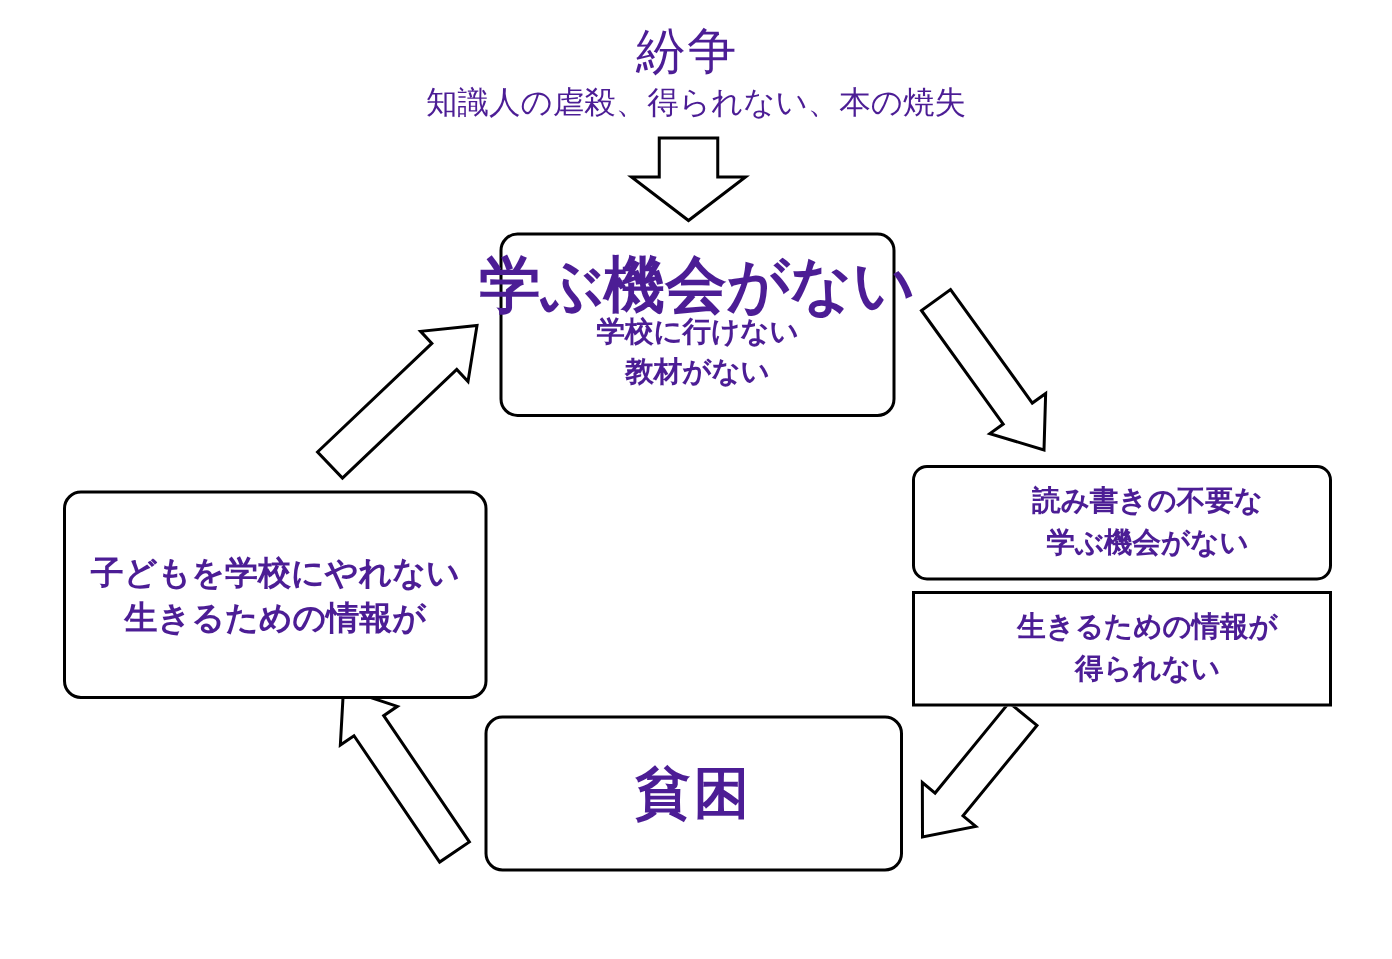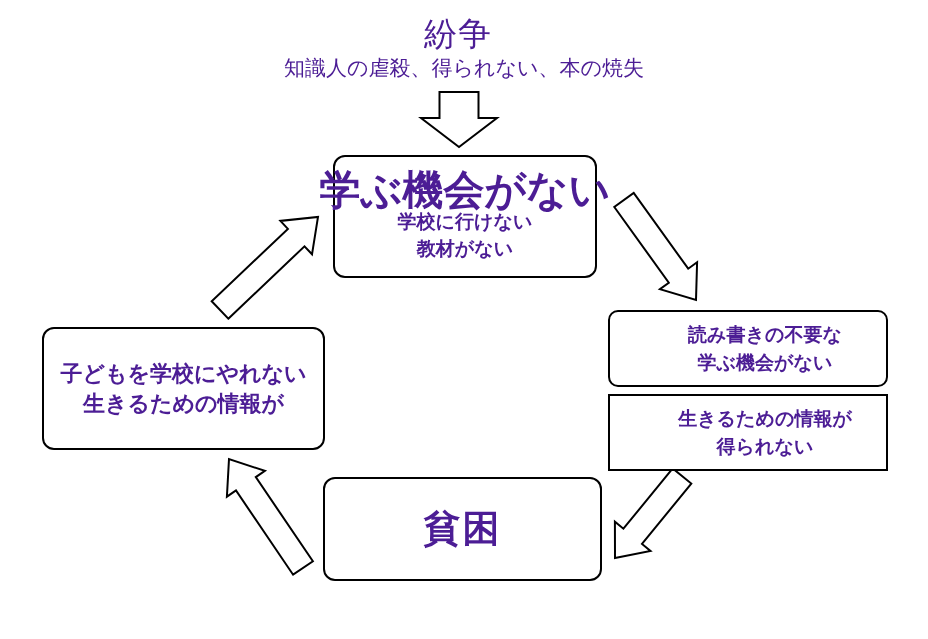--- a/index.html
+++ b/index.html
@@ -57,21 +57,21 @@
     display: flex;
     flex-direction: column;
     justify-content: center;
     align-items: center;
     text-align: center;
   }
   .box-top    { left: 333px; top: 155px; width: 264px; height: 123px; }
   .box-right1 { left: 608px; top: 310px; width: 280px; height: 77px; border-radius: 10px; }
   .box-right2 { left: 608px; top: 394px; width: 280px; height: 77px; border-radius: 0; }
   .box-bottom { left: 323px; top: 477px; width: 279px; height: 104px; }
-  .box-left   { left: 42px;  top: 327px; width: 283px; height: 123px; }
+  .box-left   { left: 42px;  top: 327px; width: 283px; height: 139px; }
   .box-heading {
     font-size: 41px;
     font-weight: 700;
     line-height: 36px;
     white-space: nowrap;
   }
   .box-line {
     font-size: 19px;
     font-weight: 700;
     line-height: 27px;

